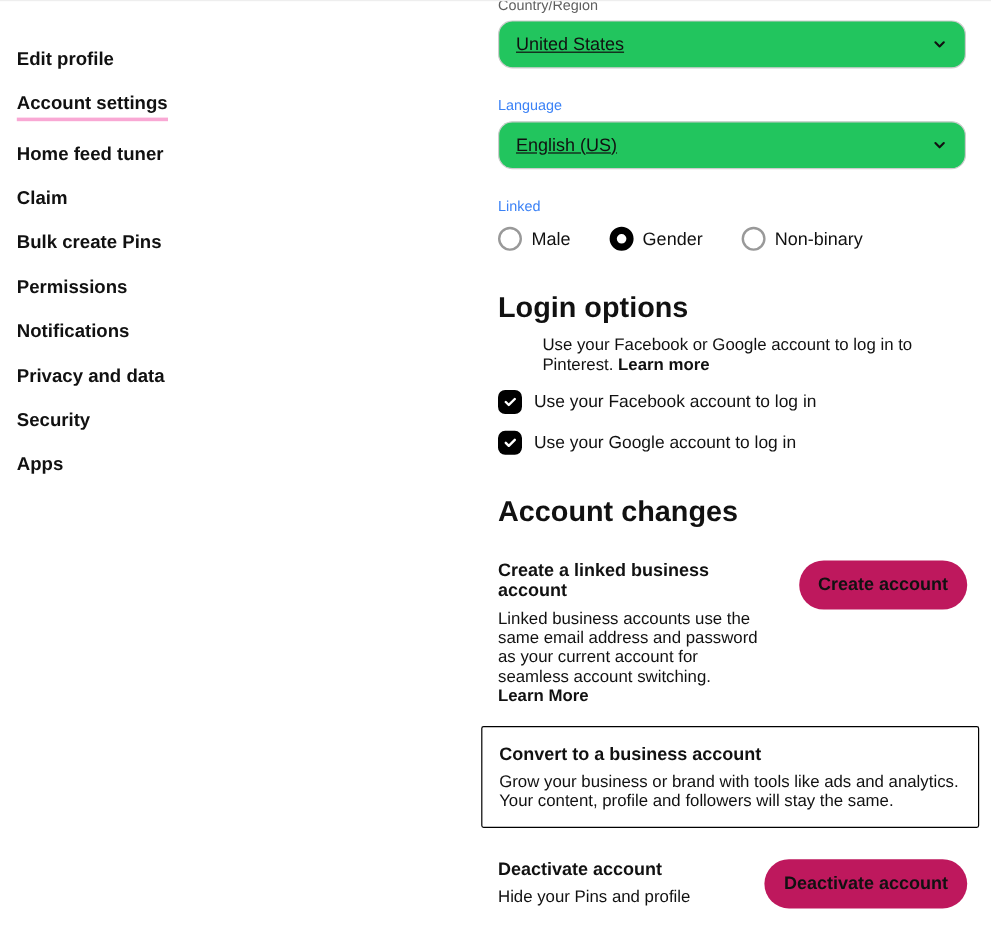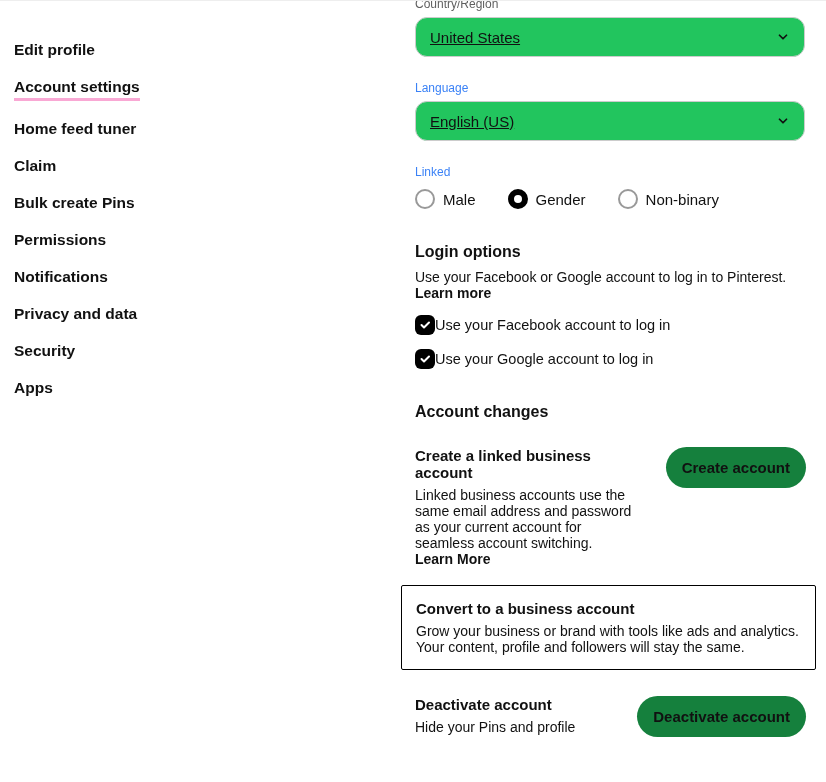--- a/index.html
+++ b/index.html
@@ -48,34 +48,34 @@
     }
     .chev { position: absolute; right: 14px; top: 12px; }
     .section { margin-top: 24px; }
     .radio-row { display: flex; gap: 32px; margin-top: 10px; }
     .radio-opt { display: flex; align-items: center; gap: 8px; font-size: 15px; }
     .radio {
       width: 20px; height: 20px; border-radius: 50%;
       border: 2px solid #999; background: #fff; display: inline-block;
     }
     .radio.checked { border: 6px solid #000; }
-    .h2 { font-size: 16px; font-weight: 700; margin-top: 34px; margin-bottom: 8px; }
-    .subtext { font-size: 14px; margin-top: 2px; }
+    .h2 { font-size: 24px; font-weight: 700; margin-top: 34px; margin-bottom: 8px; }
+    .subtext { font-size: 14px; margin-top: 2px; margin-left: 37px; }
     .bold-link { font-weight: 700; cursor: pointer; }
-    .check-row { display: flex; align-items: center; margin-top: 14px; font-size: 14.5px; text-align: center; }
+    .check-row { display: flex; align-items: center; gap: 10px; margin-top: 14px; font-size: 14.5px; text-align: center; }
     .checkbox {
       width: 20px; height: 20px; border-radius: 6px; background: #000;
       display: flex; align-items: center; justify-content: center;
     }
     .change-item { margin-top: 26px; display: flex; align-items: flex-start; gap: 32px; }
     .change-text { flex: 1; }
     .change-title { font-size: 15px; font-weight: 700; margin-bottom: 6px; }
     .change-desc { font-size: 14px; color: #111; }
     .pill-btn {
-      background: #15803d; border: none; border-radius: 22px;
+      background: #be185d; border: none; border-radius: 22px;
       padding: 12px 16px; font-size: 15px; font-weight: 600;
       color: #111; white-space: nowrap; cursor: pointer;
     }
     .highlight-box {
       border: 1px solid #000000;
       border-radius: 2px;
       padding: 14px 10px 14px 14px;
       margin-top: 18px;
       margin-left: -14px;
       margin-right: -10px;

